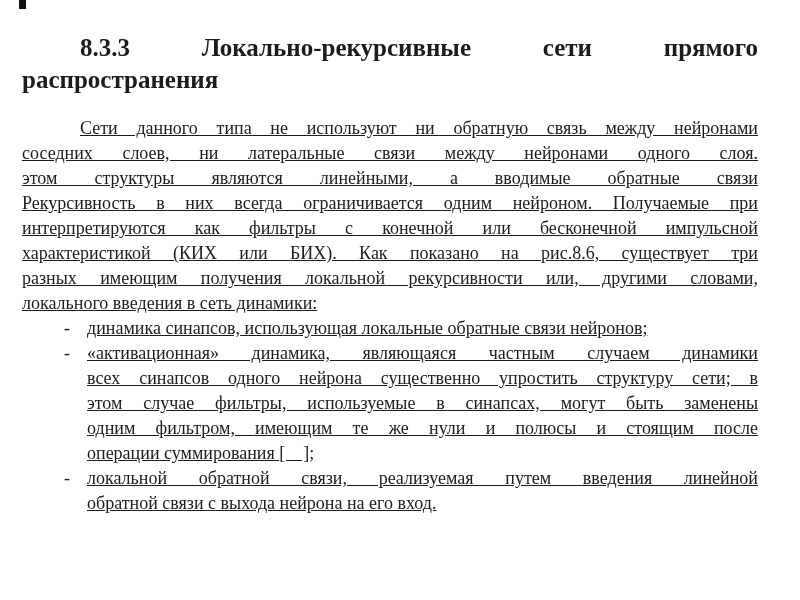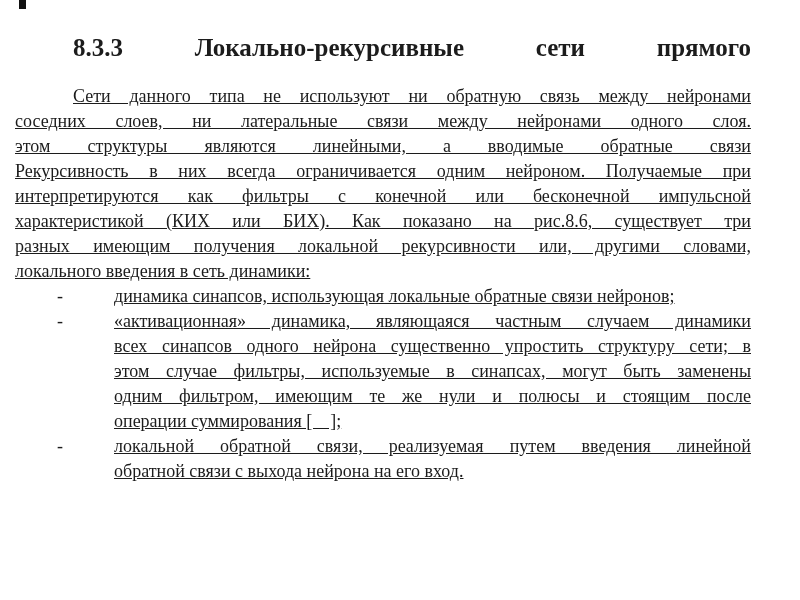--- a/index.html
+++ b/index.html
@@ -11,21 +11,21 @@
     color: #1c1c1c;
   }
   .corner-mark {
     position: absolute;
     left: 19px; top: 0;
     width: 7px; height: 9px;
     background: #111111;
   }
   .sheet {
     position: absolute;
-    left: 15px; top: 32px;
+    left: 22px; top: 32px;
     width: 736px;
   }
   .heading {
     font-weight: bold;
     font-size: 25px;
     margin-bottom: 20px;
   }
   .heading .hline {
     line-height: 32px;
     text-align: justify;
@@ -41,31 +41,32 @@
   }
   .jline.j { text-align-last: justify; }
   .jline.indent { text-indent: 58px; }
   .bullet { display: flex; }
   .dash {
     flex: 0 0 23px;
     margin-left: 42px;
     line-height: 25px;
     font-size: 18px;
   }
-  .btext { flex: 1 1 auto; min-width: 0; margin-left: 34px; }
+  .btext { flex: 1 1 auto; min-width: 0; }
 </style>
 </head>
 <body>
 
 <div class="corner-mark"></div>
 
 <div class="sheet">
 
   <div class="heading">
     <div class="hline j indent">8.3.3 Локально-рекурсивные сети прямого</div>
+    <div class="hline">распространения</div>
   </div>
 
   <div class="body-text">
 
     <div class="paragraph">
       <div class="jline j indent">Сети данного типа не используют ни обратную связь между нейронами</div>
       <div class="jline j">соседних слоев, ни латеральные связи между нейронами одного слоя.</div>
       <div class="jline j">этом структуры являются линейными, а вводимые обратные связи</div>
       <div class="jline j">Рекурсивность в них всегда ограничивается одним нейроном. Получаемые при</div>
       <div class="jline j">интерпретируются как фильтры с конечной или бесконечной импульсной</div>

